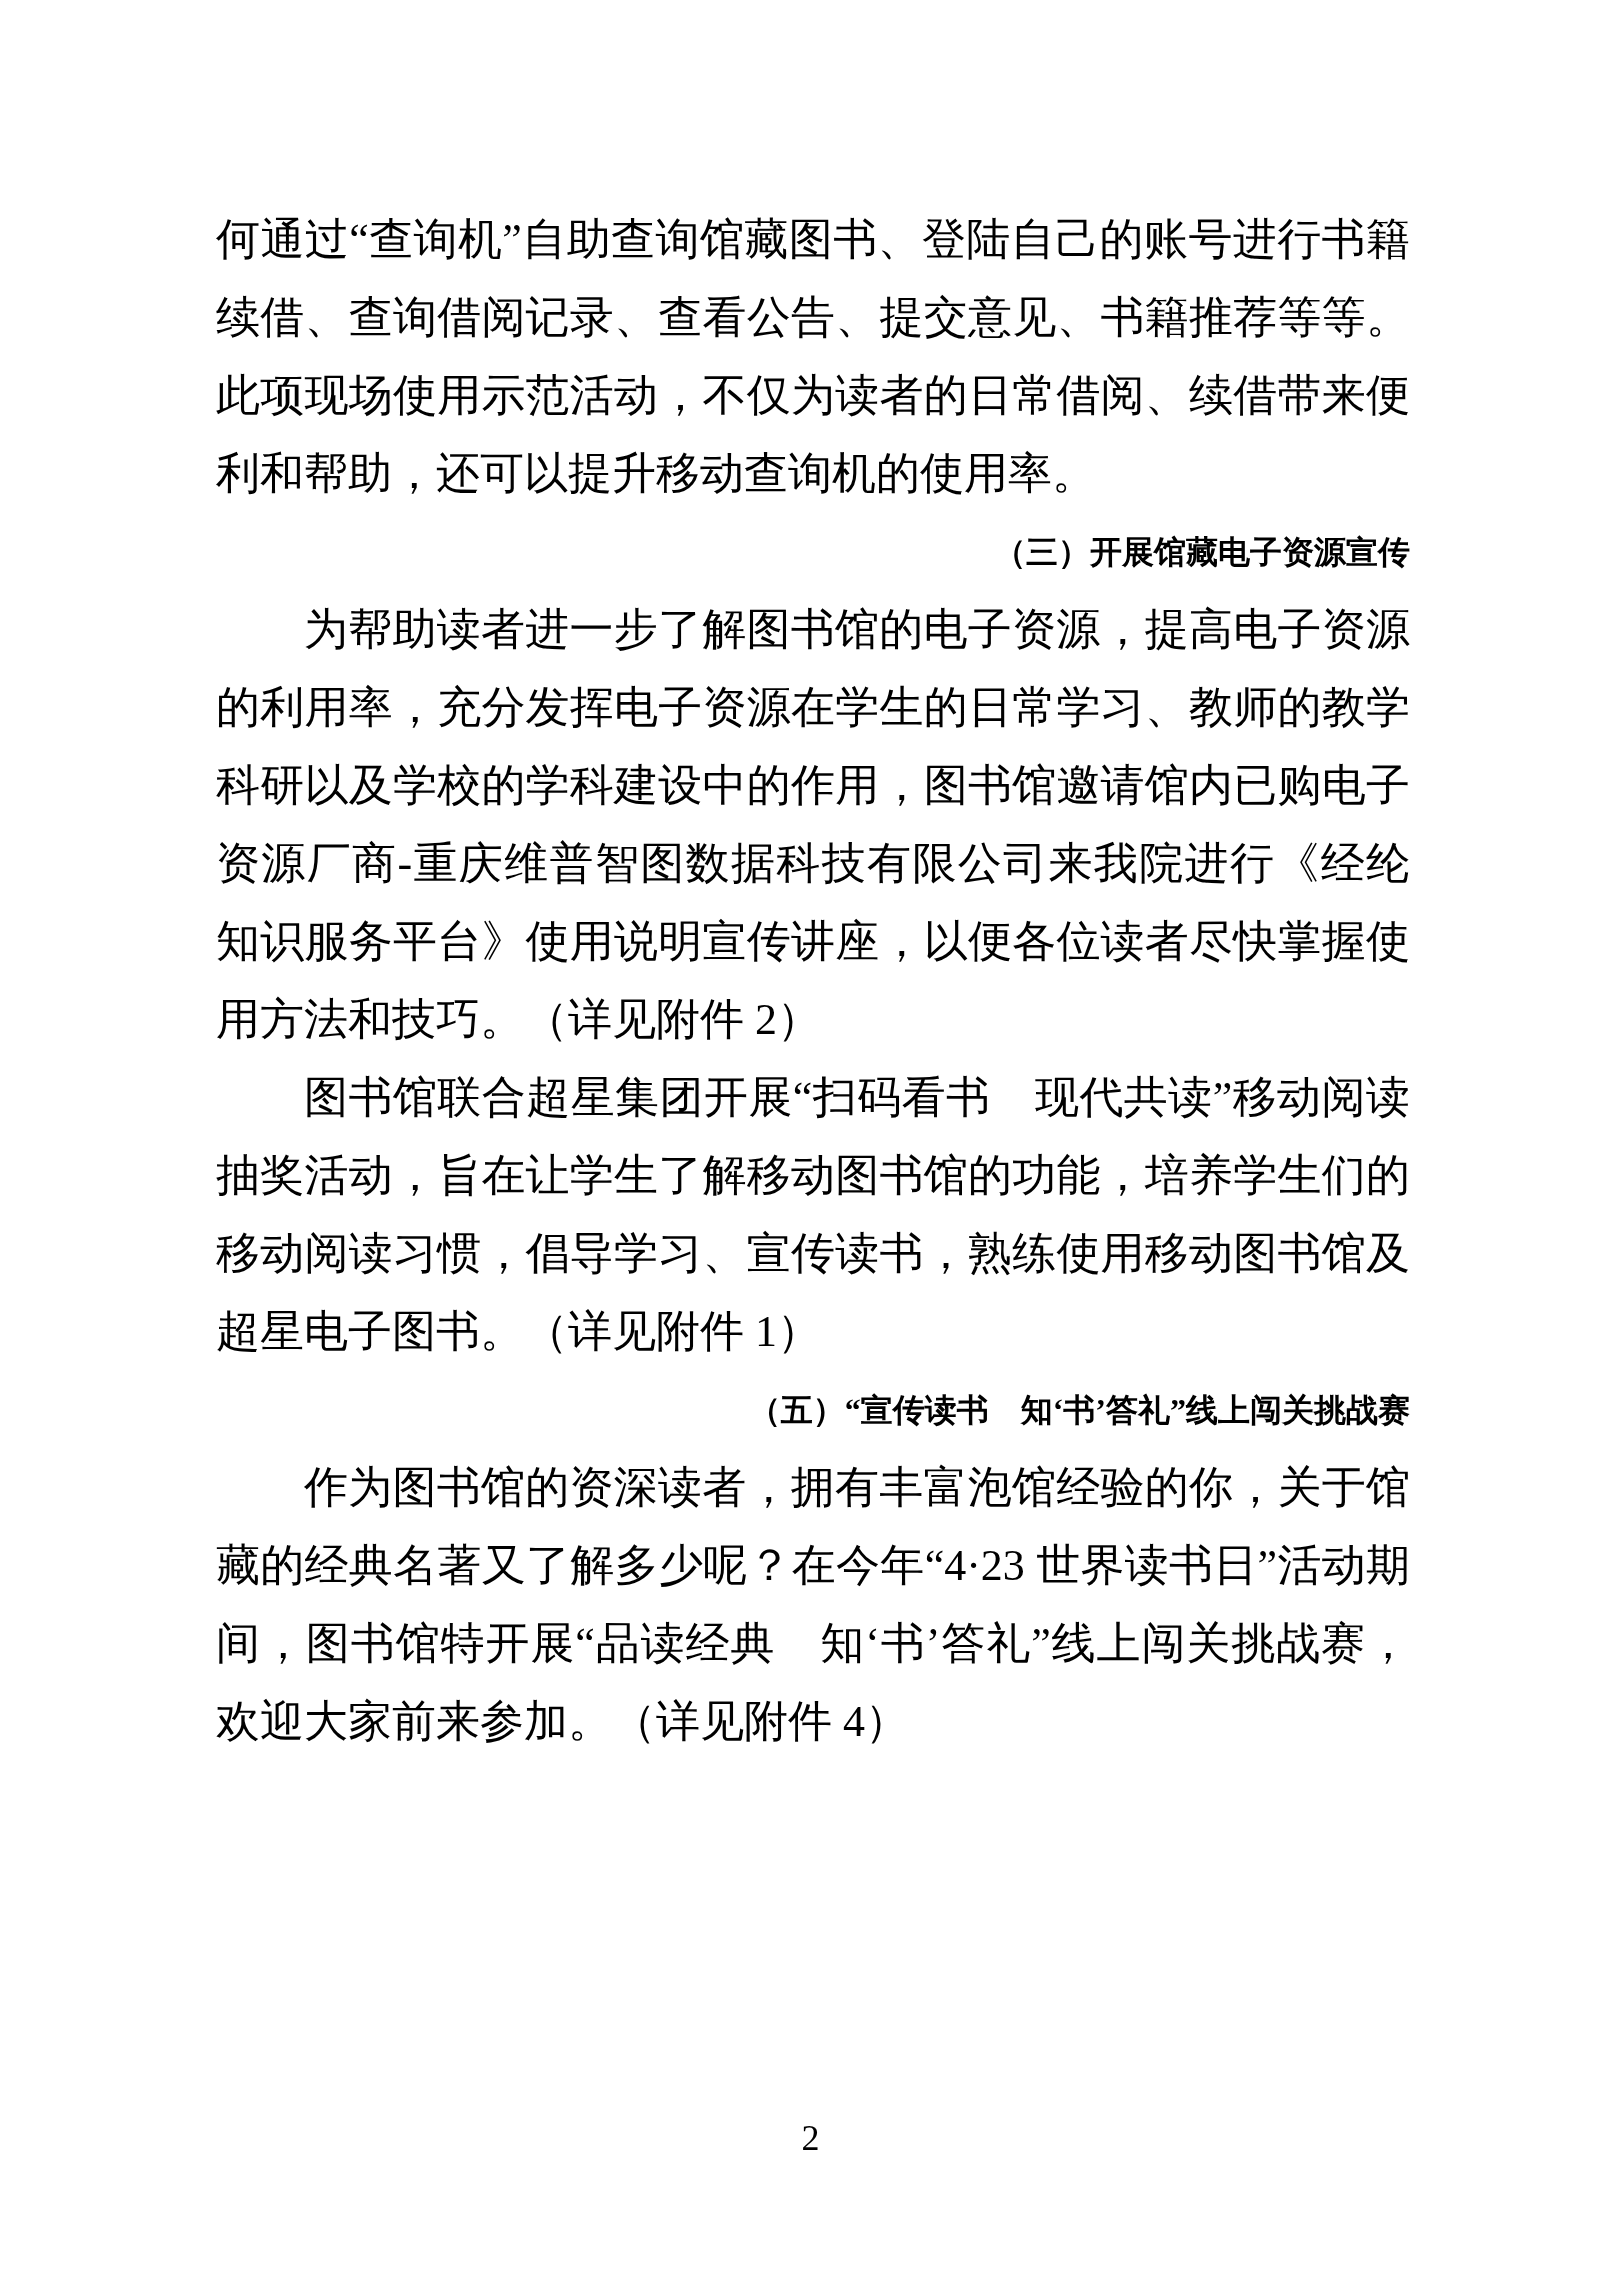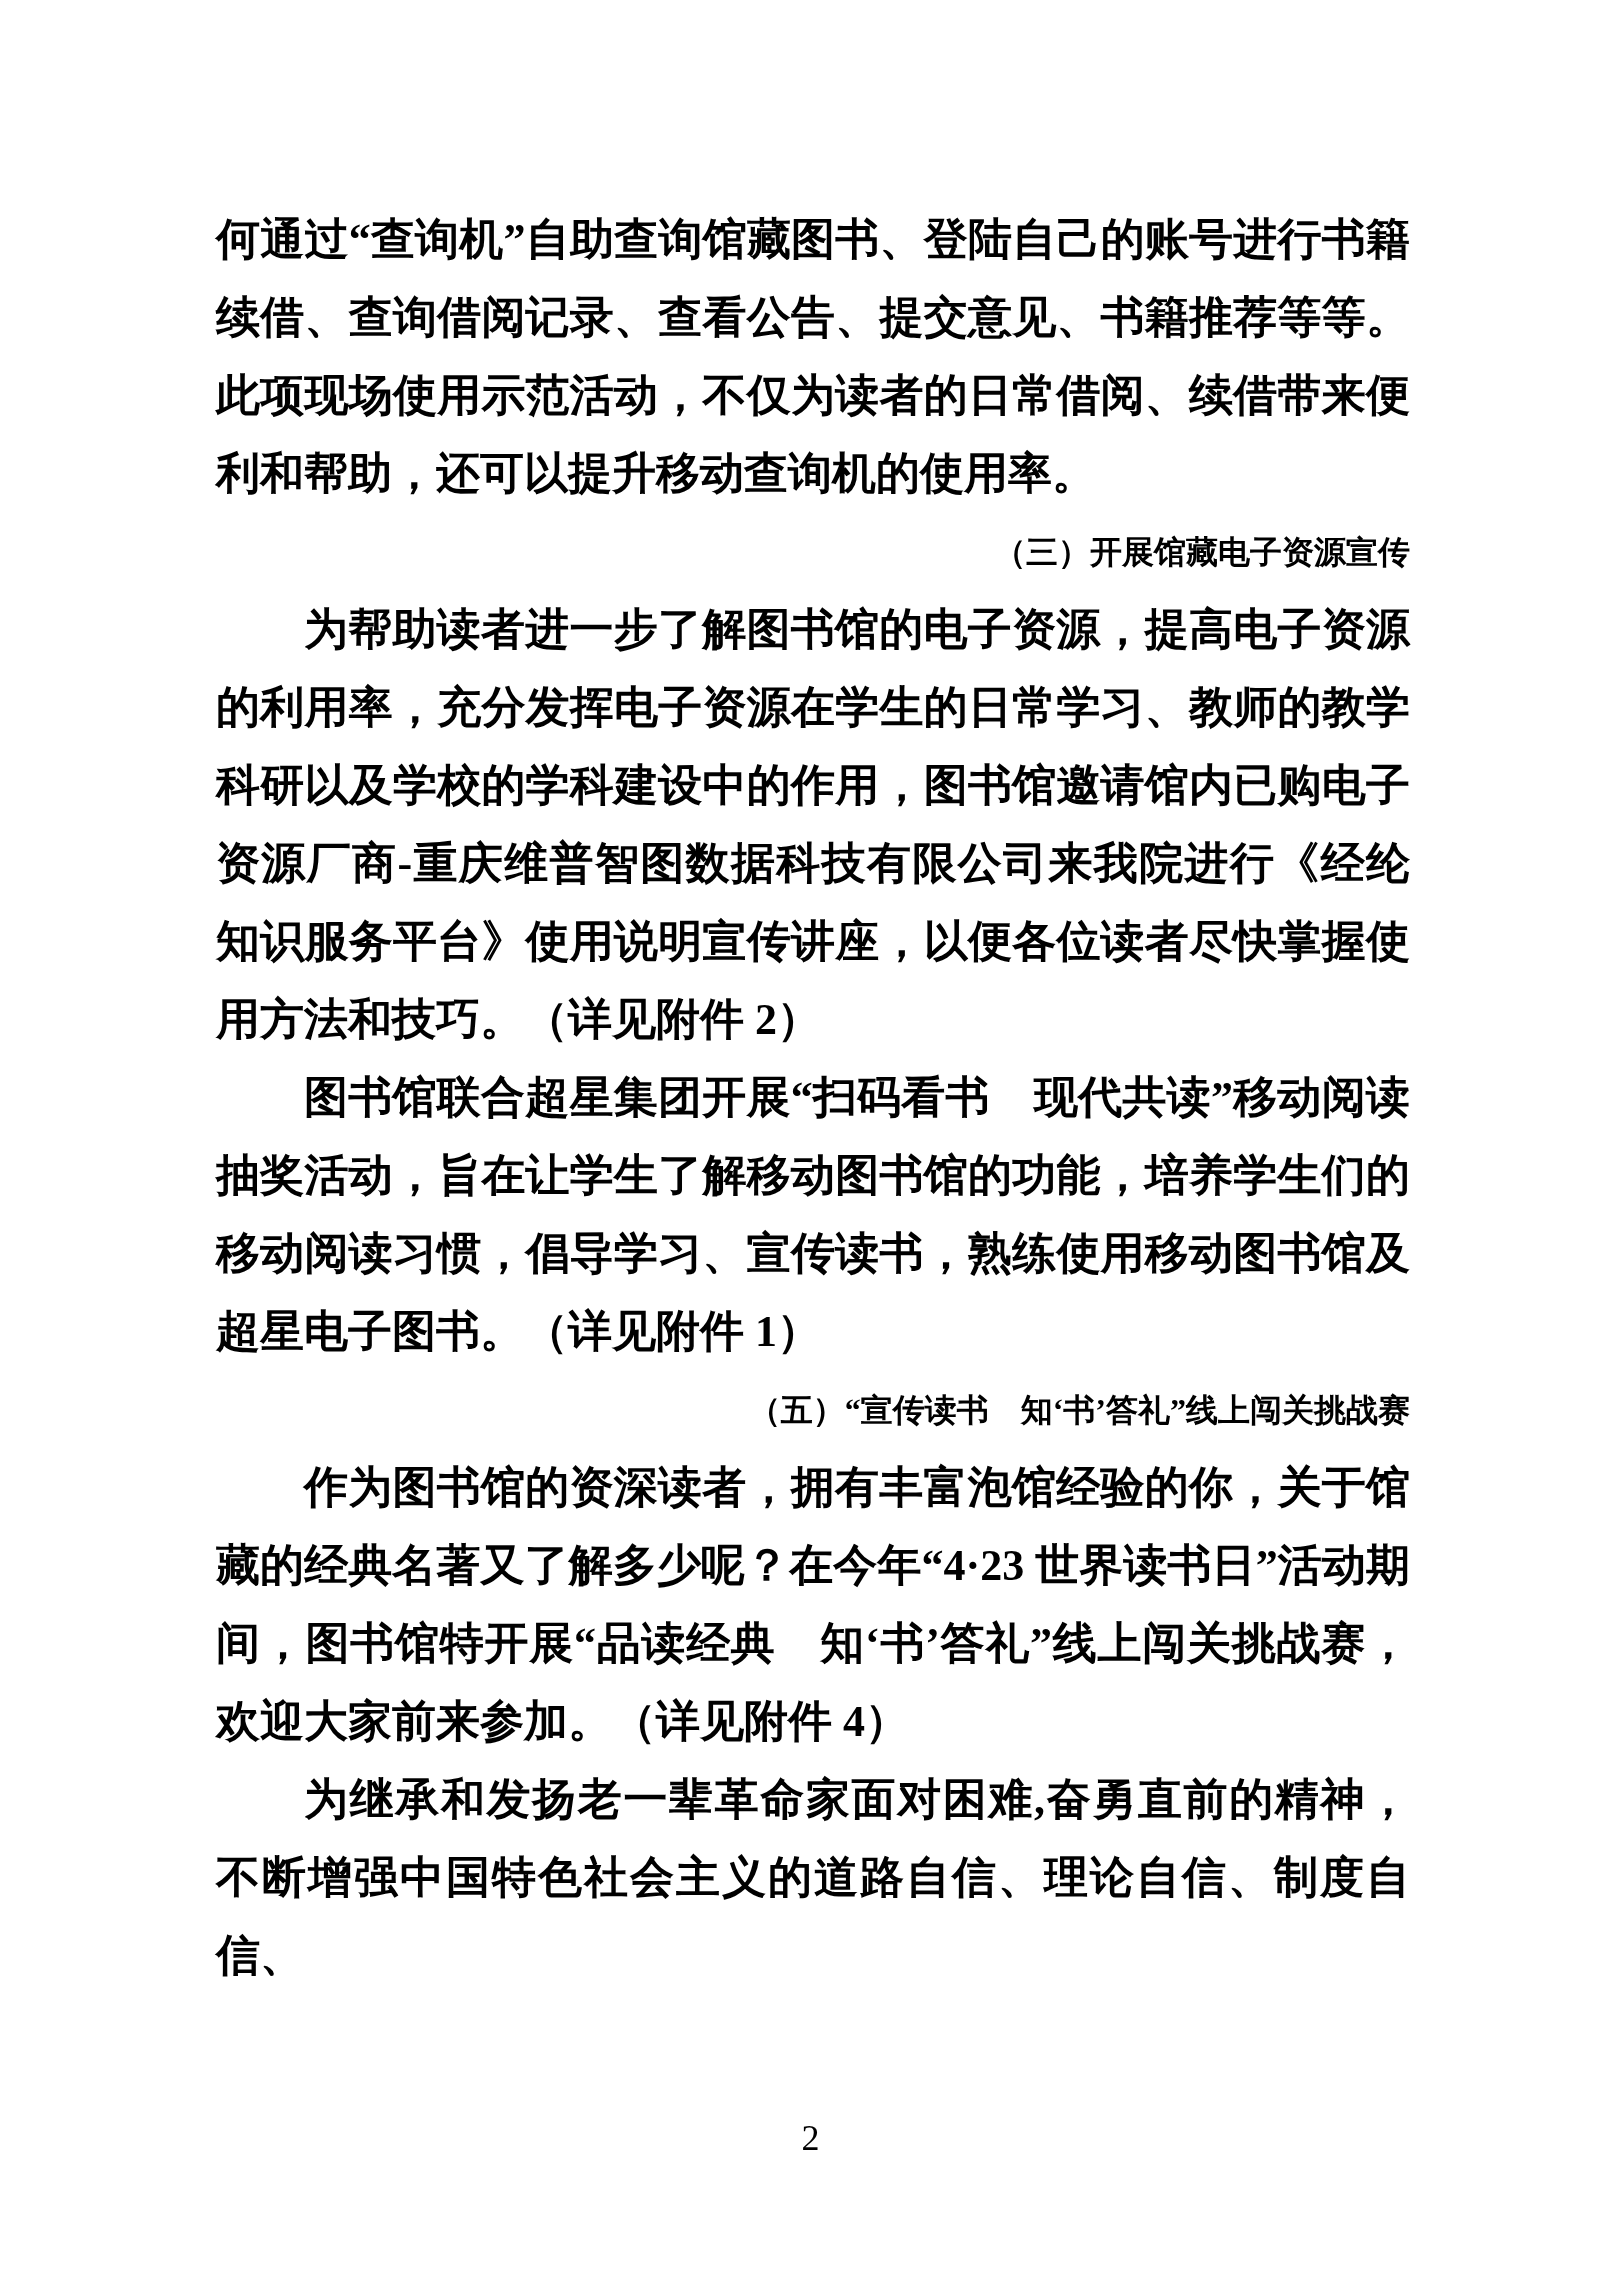--- a/index.html
+++ b/index.html
@@ -21,21 +21,21 @@
     left: 216px;
     top: 201px;
     width: 1194px;
   }
   .doc-content p.paragraph {
     margin: 0;
     font-size: 44px;
     line-height: 78px;
     text-align: justify;
     text-justify: inter-ideograph;
-    font-weight: bold;
+    font-weight: normal;
     letter-spacing: 0px;
   }
   .doc-content p.paragraph.indent {
     text-indent: 2em;
   }
   .doc-content h3.heading {
     margin: 0;
     font-size: 32px;
     line-height: 78px;
     font-weight: bold;
@@ -59,19 +59,18 @@
 <body>
 
 <div class="page">
   <main class="doc-content" id="doc-content">
       <p class="paragraph">何通过“查询机”自助查询馆藏图书、登陆自己的账号进行书籍续借、查询借阅记录、查看公告、提交意见、书籍推荐等等。此项现场使用示范活动，不仅为读者的日常借阅、续借带来便利和帮助，还可以提升移动查询机的使用率。</p>
       <h3 class="heading">（三）开展馆藏电子资源宣传</h3>
       <p class="paragraph indent">为帮助读者进一步了解图书馆的电子资源，提高电子资源的利用率，充分发挥电子资源在学生的日常学习、教师的教学科研以及学校的学科建设中的作用，图书馆邀请馆内已购电子资源厂商-重庆维普智图数据科技有限公司来我院进行《经纶知识服务平台》使用说明宣传讲座，以便各位读者尽快掌握使用方法和技巧。（详见附件 2）</p>
       <p class="paragraph indent">图书馆联合超星集团开展“扫码看书　现代共读”移动阅读抽奖活动，旨在让学生了解移动图书馆的功能，培养学生们的移动阅读习惯，倡导学习、宣传读书，熟练使用移动图书馆及超星电子图书。（详见附件 1）</p>
       <h3 class="heading">（五）“宣传读书　知‘书’答礼”线上闯关挑战赛</h3>
       <p class="paragraph indent">作为图书馆的资深读者，拥有丰富泡馆经验的你，关于馆藏的经典名著又了解多少呢？在今年“4·23 世界读书日”活动期间，图书馆特开展“品读经典　知‘书’答礼”线上闯关挑战赛，欢迎大家前来参加。（详见附件 4）</p>
-      <p class="paragraph indent">为继承和发扬老一辈革命家面对困难,奋勇直前的精神，不断增强中国特色社会主义的道路自信、理论自信、制度自信、</p>
     </main>
   <footer class="page-footer">
     <span class="page-number">2</span>
   </footer>
 </div>
 
 
 </body></html>

